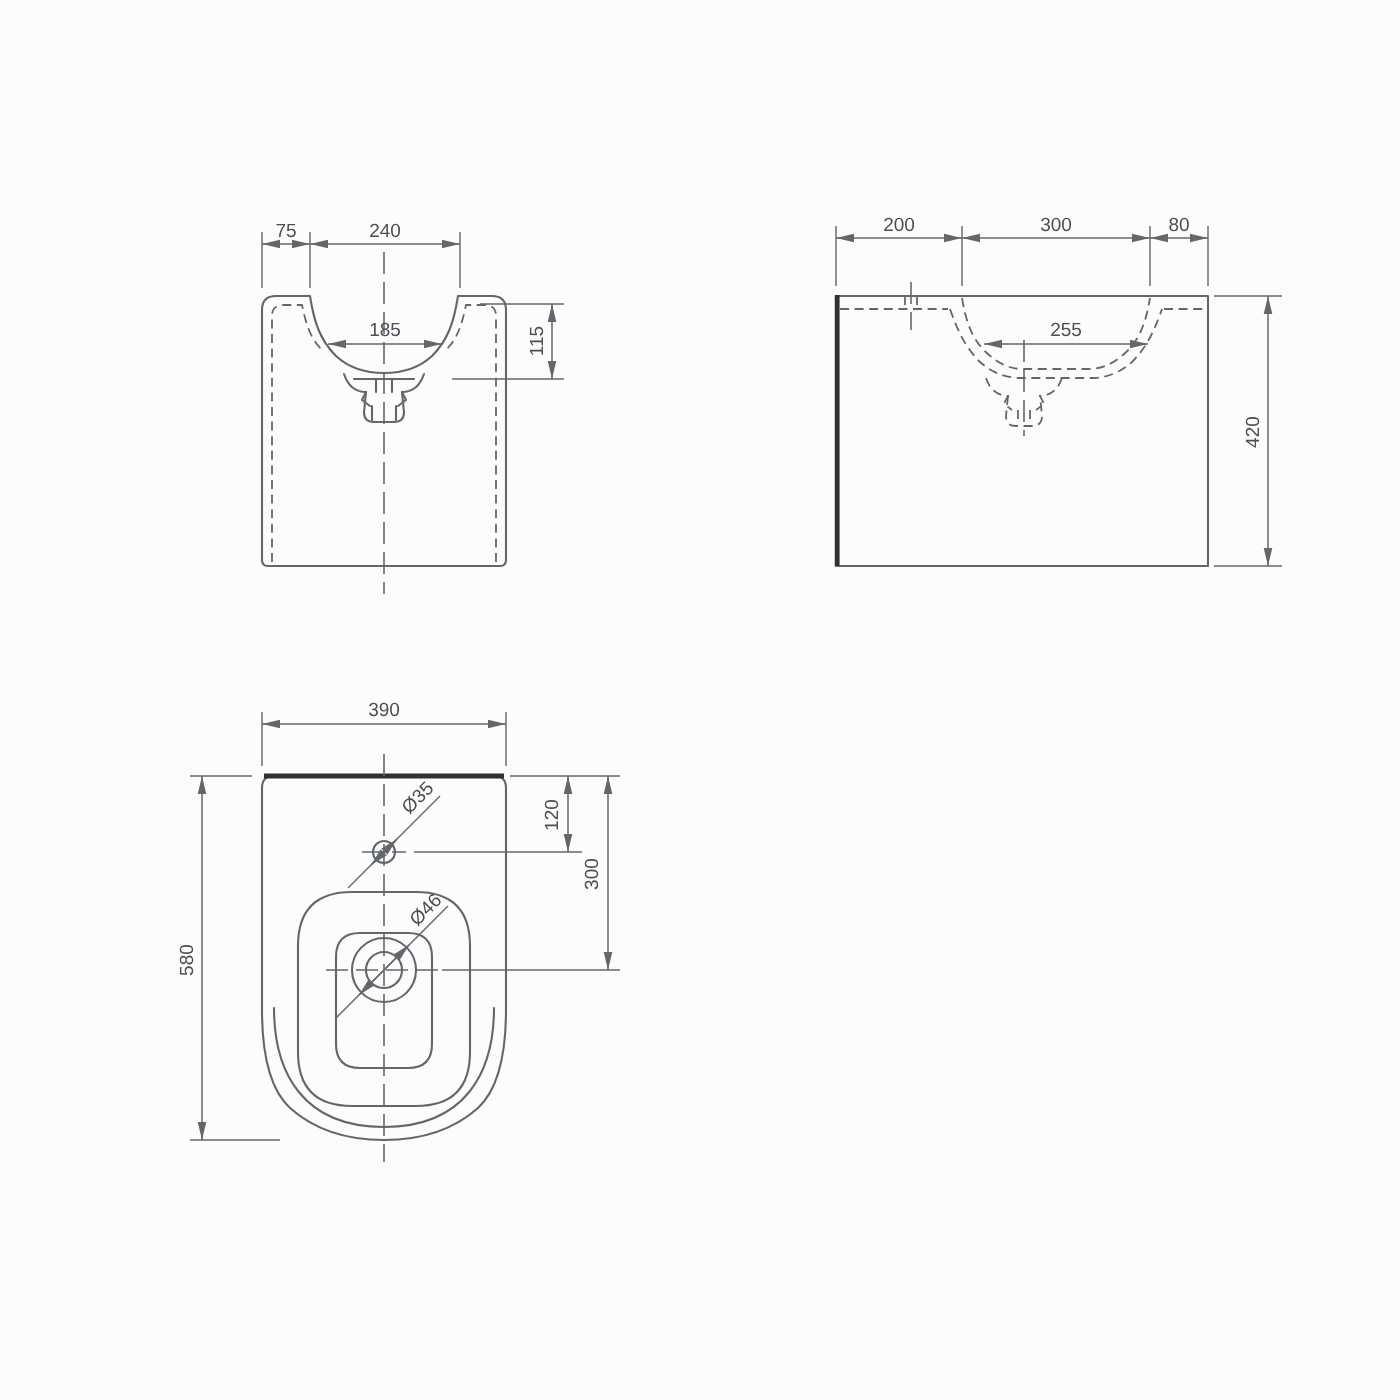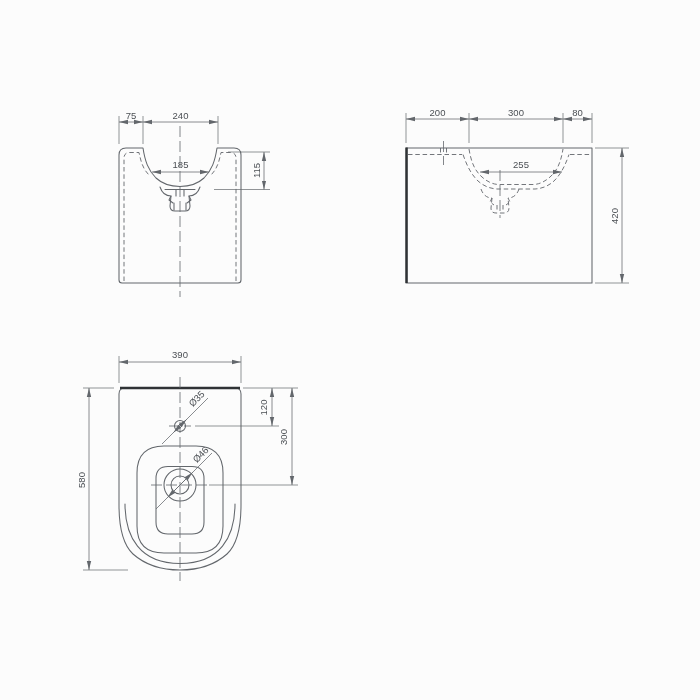--- a/index.html
+++ b/index.html
@@ -1,17 +1,17 @@
 <!DOCTYPE html>
 <html style="--bg: #fcfcfc; --line: #63676c; --thick: #2f3235; --text: #4b4f54;"><head>
 <meta charset="utf-8">
 <style>
   html,body{margin:0;padding:0;}
   body{background:var(--bg,#fcfcfc);font-family:"Liberation Sans",sans-serif;}
-  .stage{position:relative;width:636px;height:700px;background:var(--bg,#fcfcfc);overflow:hidden;}
+  .stage{position:relative;width:636px;height:700px;background:var(--bg,#fcfcfc);overflow:hidden;padding-left:12px;}
   svg{display:block;}
   .outline{fill:none;stroke:var(--line,#63676c);stroke-width:1.05;stroke-linecap:round;stroke-linejoin:round;}
   .thick{fill:none;stroke:var(--thick,#2f3235);stroke-width:2.4;stroke-linecap:butt;}
   .hidden-line{fill:none;stroke:var(--line,#63676c);stroke-width:0.9;stroke-dasharray:4.5 2.8;stroke-linecap:butt;}
   .centerline{fill:none;stroke:var(--line,#63676c);stroke-width:0.8;stroke-dasharray:11 4;stroke-linecap:butt;}
   .dim{fill:none;stroke:var(--line,#63676c);stroke-width:0.75;stroke-linecap:butt;}
   .ext{fill:none;stroke:var(--line,#63676c);stroke-width:0.7;stroke-linecap:butt;}
   .dim-text{font-family:"Liberation Sans",sans-serif;font-size:9.5px;fill:var(--text,#4b4f54);text-anchor:middle;}
   .arrowhead{fill:var(--line,#63676c);}
 </style>

